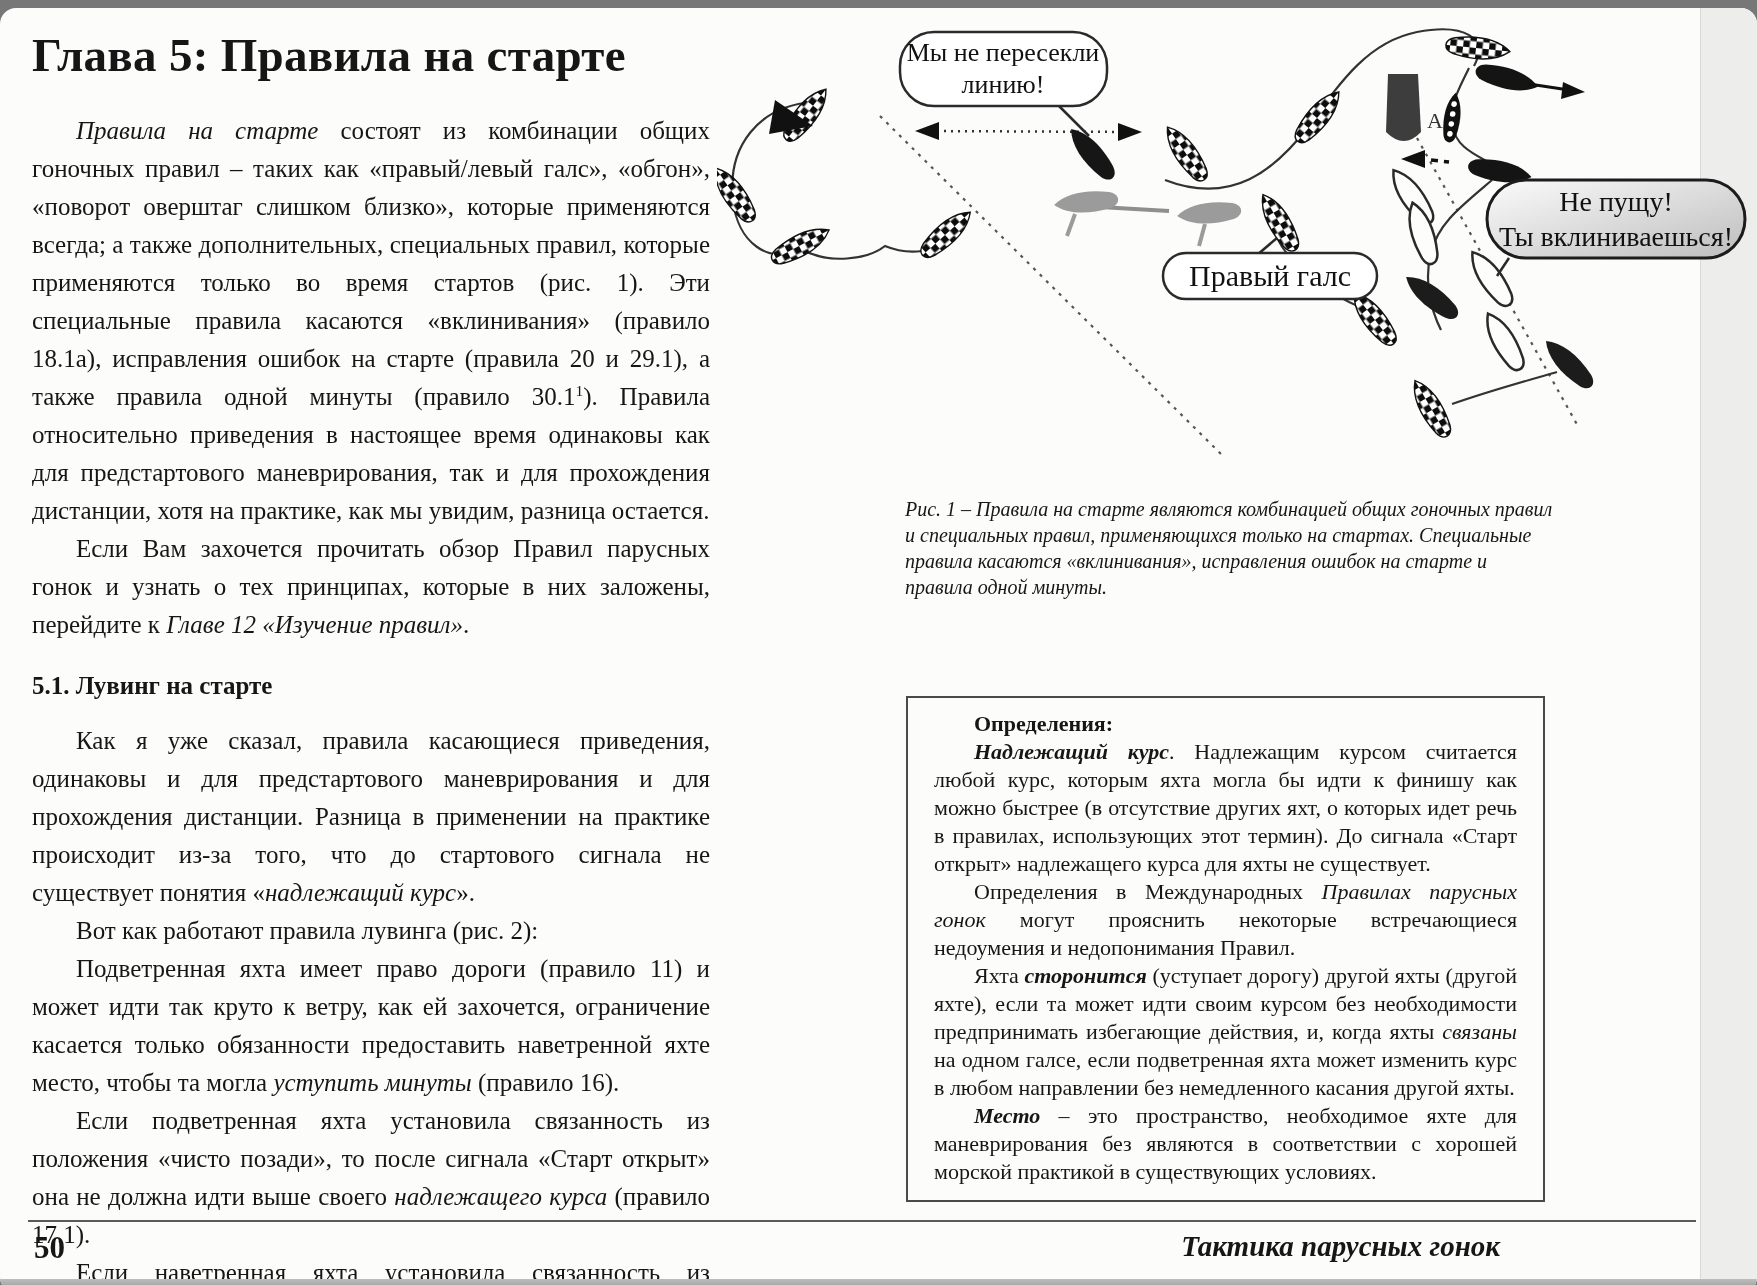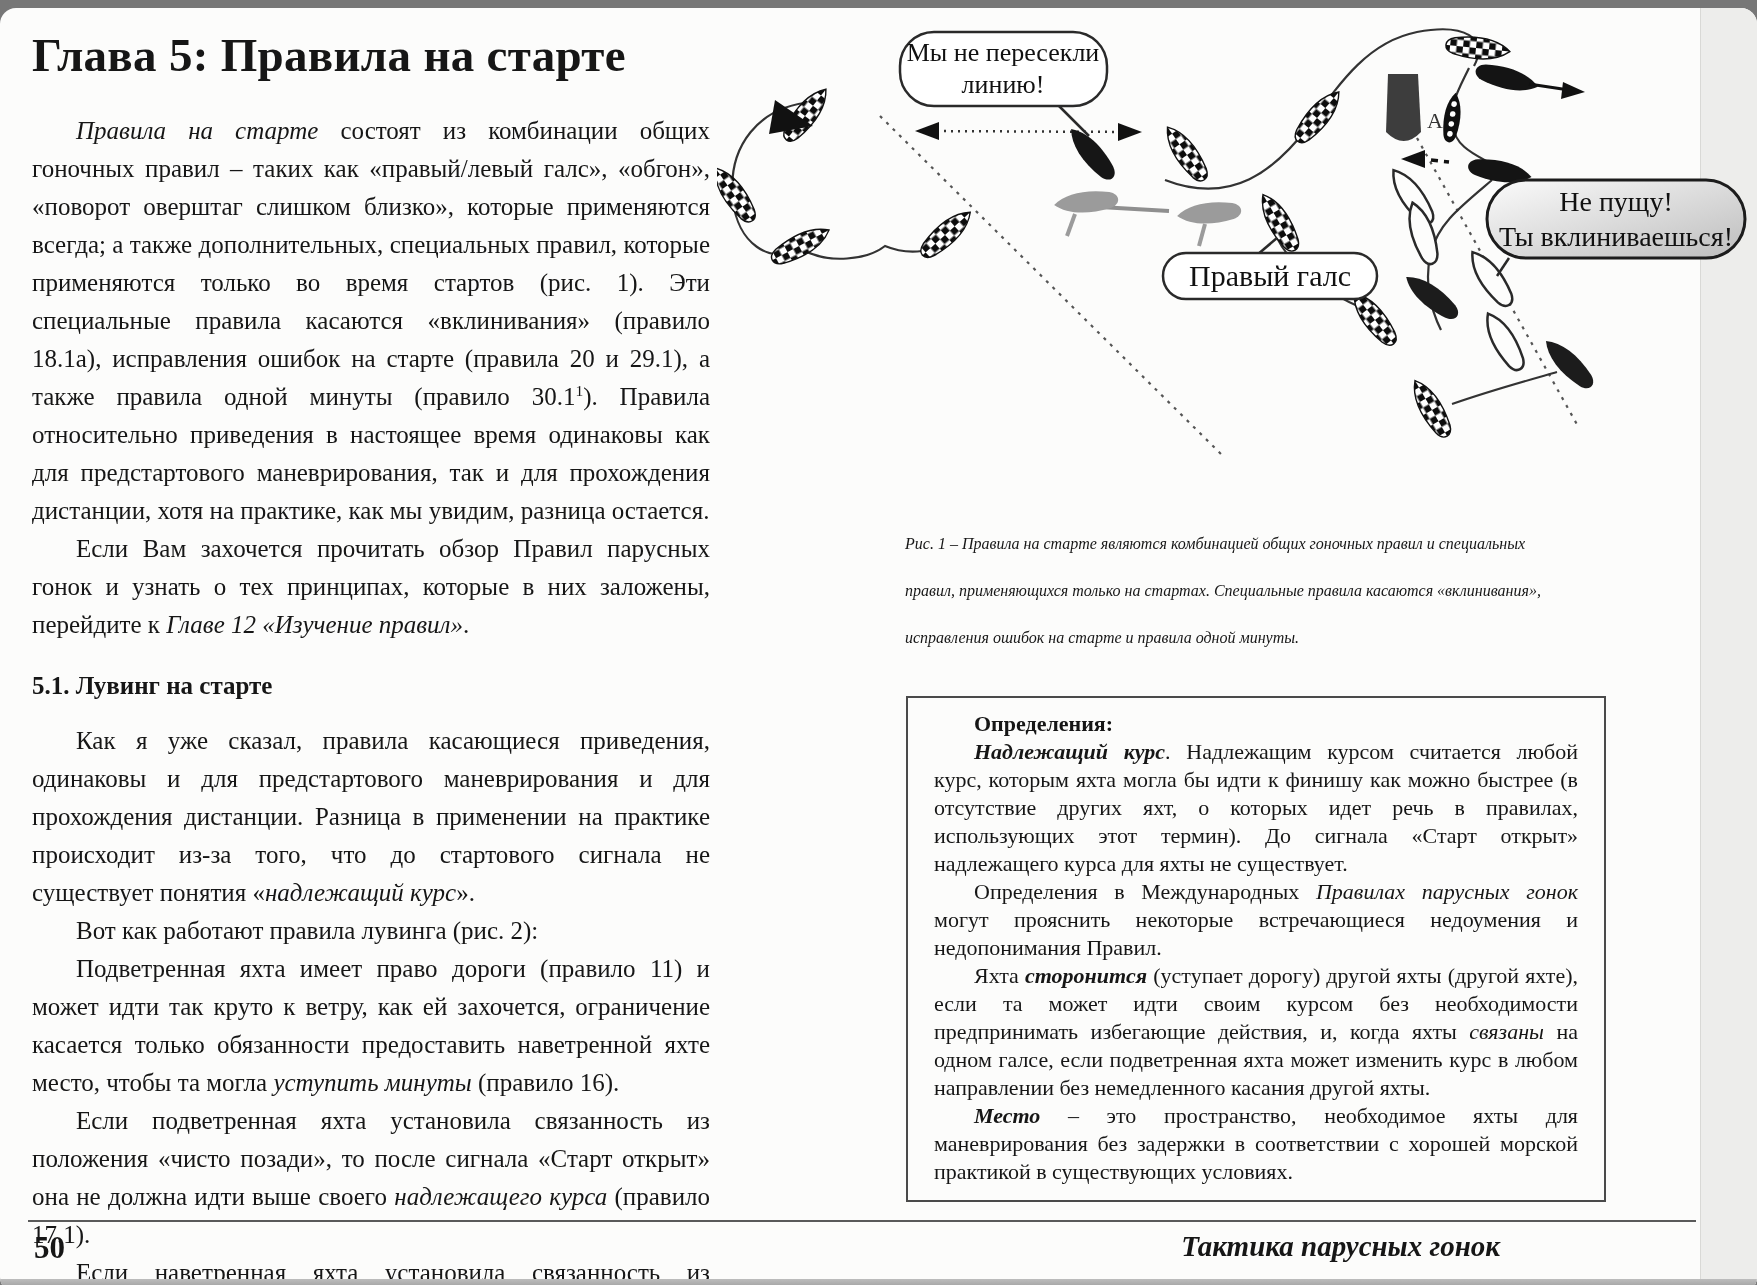--- a/index.html
+++ b/index.html
@@ -14,24 +14,24 @@
 
   .left-col{position:absolute;left:32px;top:22px;width:678px;z-index:1;}
   h1.chapter{font-size:47px;line-height:1.1;font-weight:bold;margin:0 0 30px 0;letter-spacing:.3px;}
   h2.section{font-size:25px;font-weight:bold;margin:28px 0 22px 0;}
   p.body{font-size:25px;line-height:38px;text-align:justify;text-indent:44px;margin:0;}
   .seg-i{font-style:italic;}
   .seg-bi{font-weight:bold;font-style:italic;}
   .seg-sup{vertical-align:super;font-size:.62em;line-height:0;}
 
   .figure-wrap{position:absolute;left:717px;top:0;width:1040px;height:448px;z-index:2;}
-  .caption{position:absolute;left:905px;top:512px;width:648px;font-style:italic;font-size:16px;line-height:47px;z-index:1;}
+  .caption{position:absolute;left:905px;top:488px;width:648px;font-style:italic;font-size:20px;line-height:26px;z-index:1;}
 
   .defbox{
-    position:absolute;left:906px;top:688px;width:700px;box-sizing:border-box;
+    position:absolute;left:906px;top:688px;width:639px;box-sizing:border-box;
     border:2px solid #4a4a4a;padding:12px 26px 14px 26px;background:#fcfcfb;z-index:1;
   }
   .defbox p{font-size:22px;line-height:28px;text-align:justify;text-indent:40px;margin:0;}
   .defbox p.box-title{font-weight:bold;}
 
   .footer-rule{position:absolute;left:28px;top:1212px;width:1668px;border:none;border-top:2px solid #5a5a5a;margin:0;z-index:1;}
   .page-number{position:absolute;left:34px;top:1222px;font-size:31px;font-weight:bold;z-index:1;}
   .book-title{position:absolute;left:0;top:1222px;width:1500px;text-align:right;font-size:29px;font-weight:bold;font-style:italic;z-index:1;}
 
   svg text.bub{font-family:"Liberation Serif","DejaVu Serif",serif;fill:#111;}
@@ -146,20 +146,20 @@
     </svg>
   </div>
 
   <div class="caption">Рис. 1 – Правила на старте являются комбинацией общих гоночных правил и специальных правил, применяющихся только на стартах. Специальные правила касаются «вклинивания», исправления ошибок на старте и правила одной минуты.</div>
 
   <div class="defbox">
     <p class="box-title">Определения:</p>
     <p><span class="seg-bi">Надлежащий курс</span><span>. Надлежащим курсом считается любой курс, которым яхта могла бы идти к финишу как можно быстрее (в отсутствие других яхт, о которых идет речь в правилах, использующих этот термин). До сигнала «Старт открыт» надлежащего курса для яхты не существует.</span></p>
     <p><span>Определения в Международных </span><span class="seg-i">Правилах парусных гонок</span><span> могут прояснить некоторые встречающиеся недоумения и недопонимания Правил.</span></p>
     <p><span>Яхта </span><span class="seg-bi">сторонится</span><span> (уступает дорогу) другой яхты (другой яхте), если та может идти своим курсом без необходимости предпринимать избегающие действия, и, когда яхты </span><span class="seg-i">связаны</span><span> на одном галсе, если подветренная яхта может изменить курс в любом направлении без немедленного касания другой яхты.</span></p>
-    <p><span class="seg-bi">Место</span><span> – это пространство, необходимое яхты для маневрирования без задержки в соответствии с хорошей морской практикой в существующих условиях.</span></p>
+    <p><span class="seg-bi">Место</span><span> – это пространство, необходимое яхте для маневрирования без являются в соответствии с хорошей морской практикой в существующих условиях.</span></p>
   </div>
 
   <hr class="footer-rule">
   <div class="page-number">50</div>
   <div class="book-title">Тактика парусных гонок</div>
 
 </div>
 
 </body></html>

